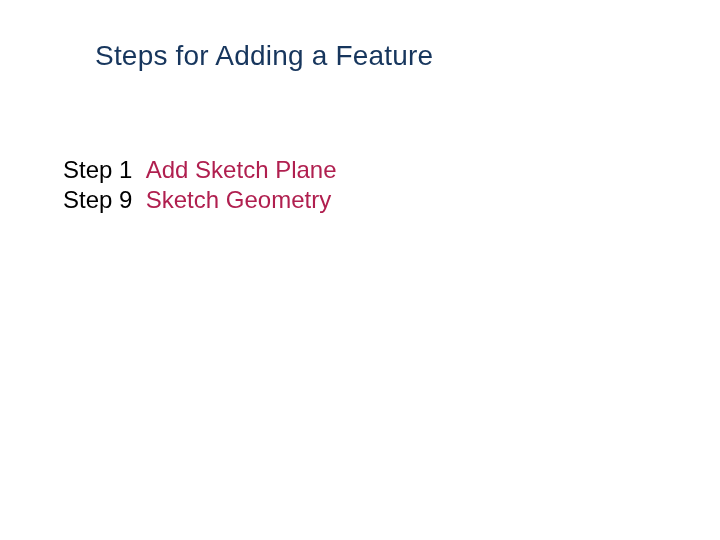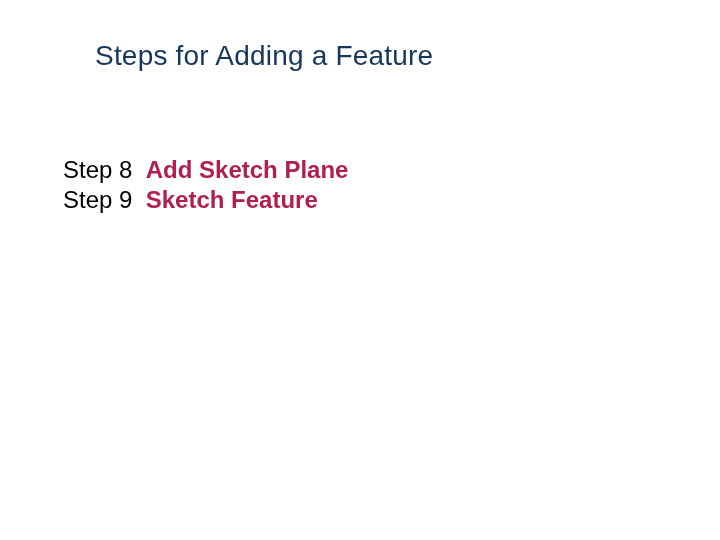--- a/index.html
+++ b/index.html
@@ -34,29 +34,29 @@
       font-size: 24px;
       line-height: 1.25;
       white-space: nowrap;
     }
     .step-label {
       color: #000000;
       font-weight: 400;
     }
     .step-desc {
       color: #B01F4F;
-      font-weight: 700;
+      font-weight: 400;
       margin-top: 44px;
     }
   </style>
 </head>
 <body>
 
 <div class="slide-title">Steps for Adding a Feature</div>
 
 <div class="steps-container">
   <div class="step-row">
-    <span class="step-label">Step 8</span>&nbsp;&nbsp;<span class="step-desc">Add Sketch Plane</span>
+    <span class="step-label">Step 1</span>&nbsp;&nbsp;<span class="step-desc">Add Sketch Plane</span>
   </div>
   <div class="step-row">
-    <span class="step-label">Step 9</span>&nbsp;&nbsp;<span class="step-desc">Sketch Feature</span>
+    <span class="step-label">Step 9</span>&nbsp;&nbsp;<span class="step-desc">Sketch Geometry</span>
   </div>
 </div>
 
 </body></html>

